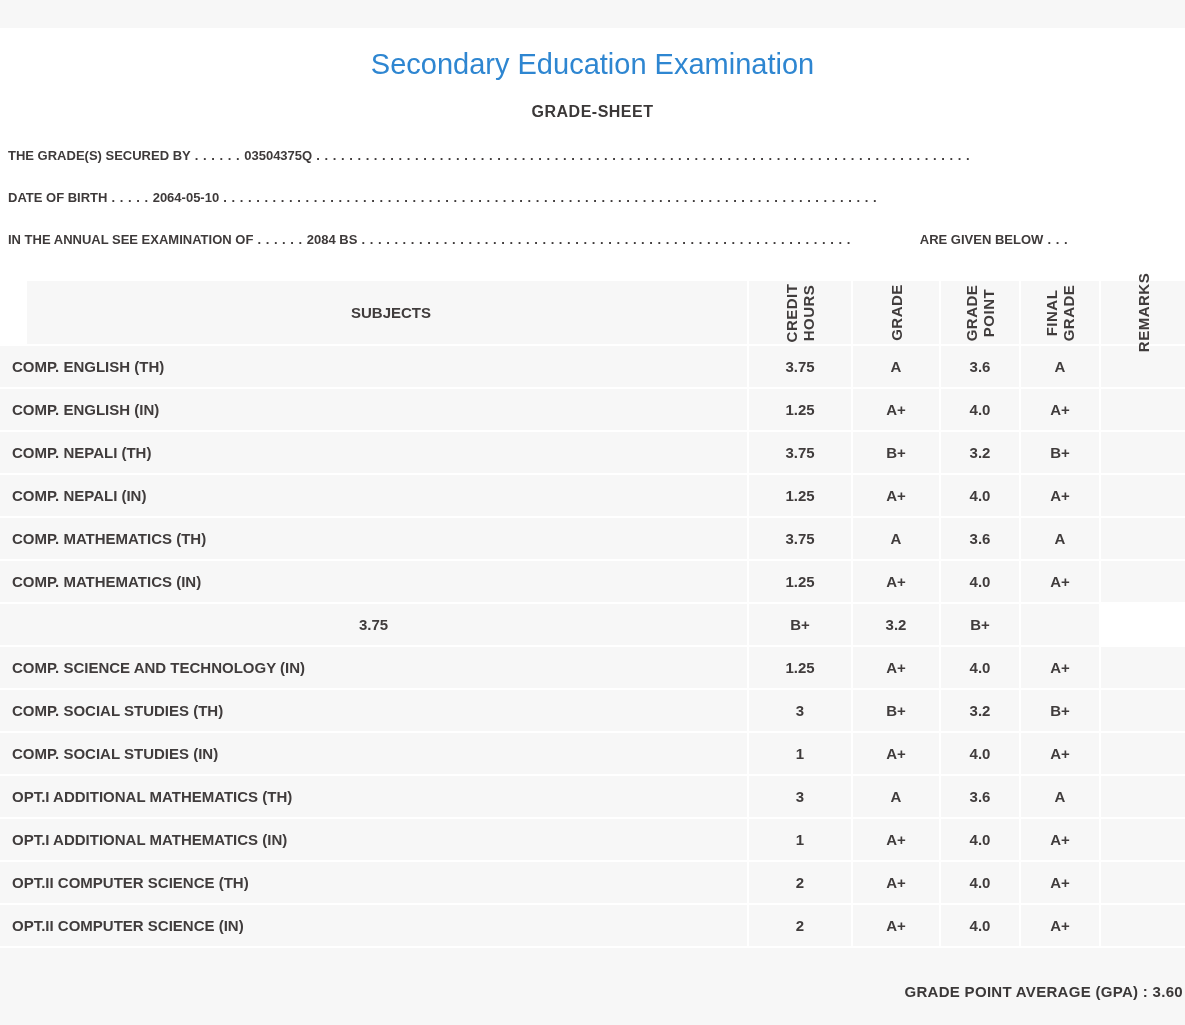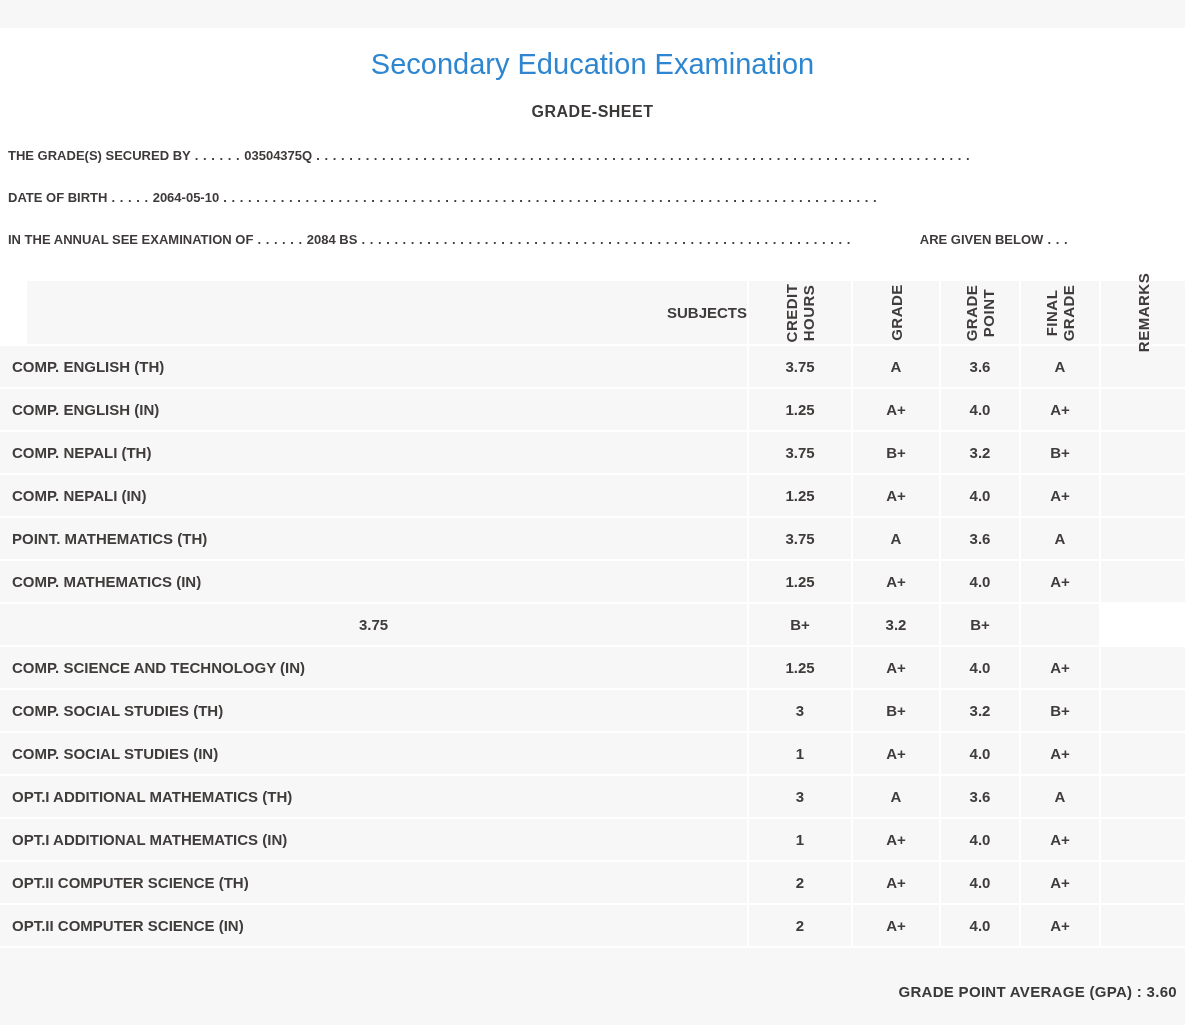--- a/index.html
+++ b/index.html
@@ -56,21 +56,21 @@
   .t-row:last-child { margin-bottom: 0; }
   .hcell {
     background: #f7f7f7;
     height: 63px;
     position: relative;
     display: flex;
     align-items: center;
     justify-content: center;
     overflow: visible;
   }
-  .hcell.subjects { justify-content: flex-end; padding-left: 8px; margin-left: 27px; }
+  .hcell.subjects { justify-content: center; padding-left: 8px; margin-left: 27px; }
   .hcell, .cell { font-size: 15px; font-weight: 700; color: #403c3c; }
   .rot {
     transform: rotate(-90deg);
     width: 90px;
     text-align: center;
     line-height: 17px;
     letter-spacing: 0.5px;
     flex: 0 0 auto;
   }
   .cell {
@@ -86,21 +86,21 @@
     background: #f7f7f7;
     border-top: 2px solid #ffffff;
     height: 79px;
     padding-top: 35px;
     text-align: right;
   }
   .gpa-text {
     font-size: 15px;
     font-weight: 700;
     letter-spacing: 0.3px;
-    padding-right: 8px;
+    padding-right: 2px;
     color: #3b3838;
   }
 </style>
 </head>
 <body>
 
 <div class="sheet">
 
   <div class="title">Secondary Education Examination</div>
   <div class="subtitle">GRADE-SHEET</div>
@@ -193,21 +193,21 @@
   <div class="t-row">
     <div class="cell subject">COMP. NEPALI (IN)</div>
     <div class="cell">1.25</div>
     <div class="cell">A+</div>
     <div class="cell">4.0</div>
     <div class="cell">A+</div>
     <div class="cell"></div>
   </div>
 
   <div class="t-row">
-    <div class="cell subject">POINT. MATHEMATICS (TH)</div>
+    <div class="cell subject">COMP. MATHEMATICS (TH)</div>
     <div class="cell">3.75</div>
     <div class="cell">A</div>
     <div class="cell">3.6</div>
     <div class="cell">A</div>
     <div class="cell"></div>
   </div>
 
   <div class="t-row">
     <div class="cell subject">COMP. MATHEMATICS (IN)</div>
     <div class="cell">1.25</div>

